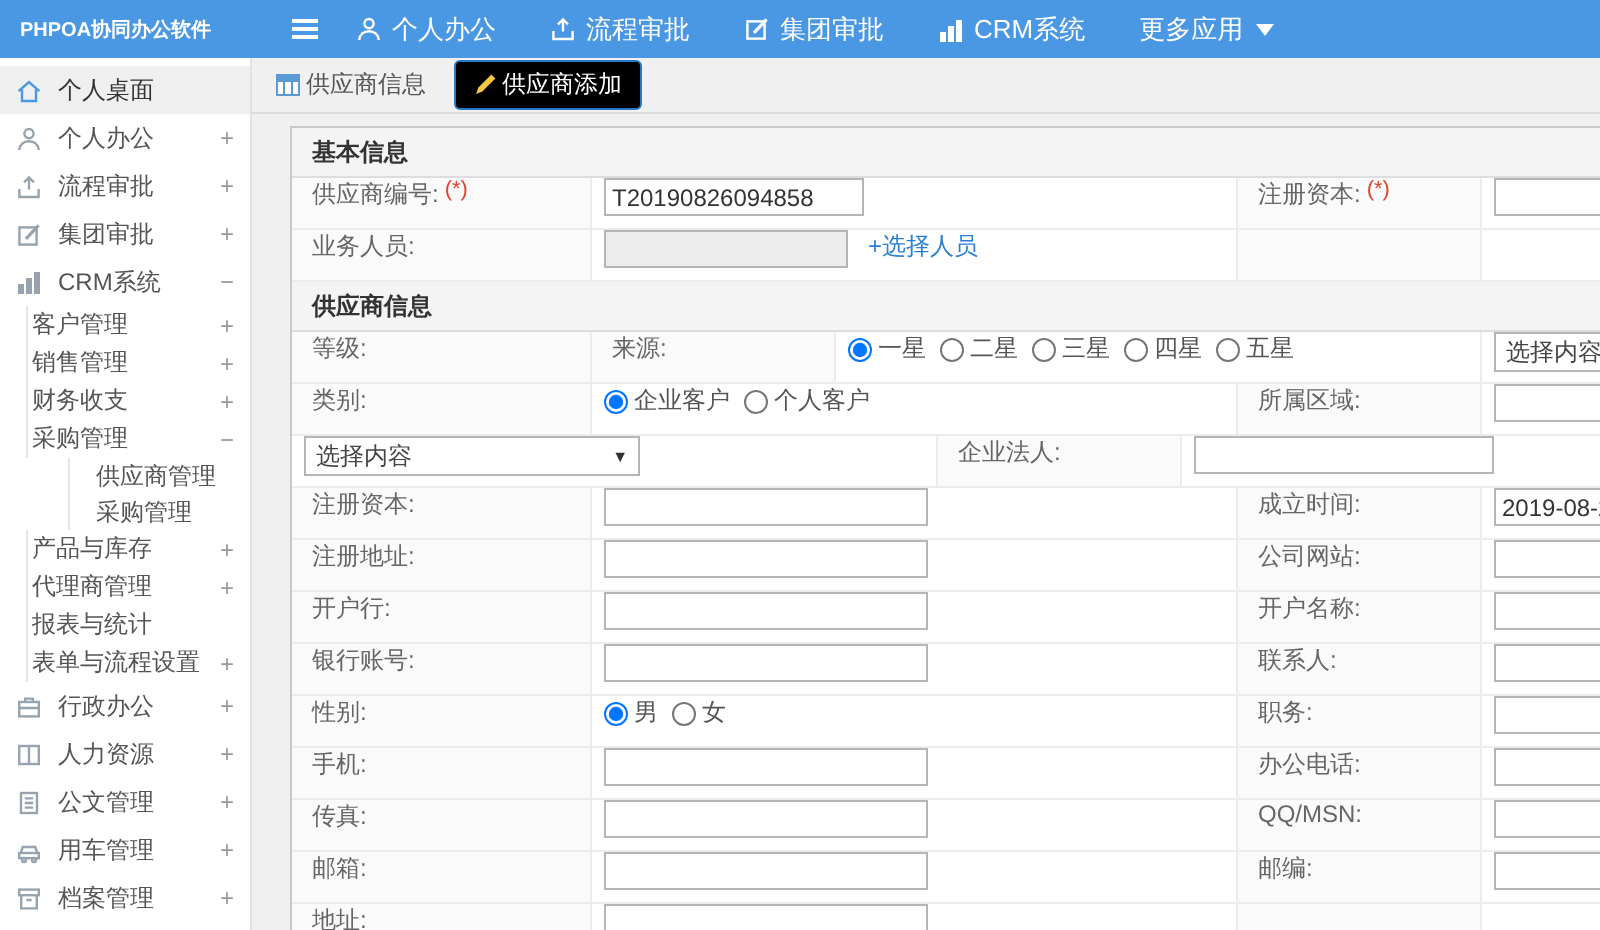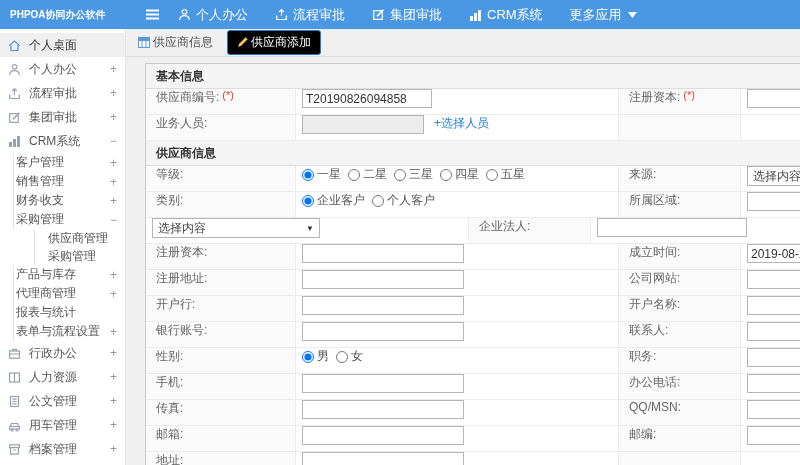--- a/index.html
+++ b/index.html
@@ -308,20 +308,23 @@
             <a class="link">+选择人员</a>
           </div>
           <div class="cell lab c3"></div>
           <div class="cell c4"></div>
         </div>
         <div class="sec-hd">供应商信息</div>
         <div class="frow">
           <div class="cell lab c1">
             <span>等级:</span>
           </div>
+          <div class="cell lab c3">
+            <span>来源:</span>
+          </div>
           <div class="cell c2">
             <label class="radio-opt">
               <input type="radio" name="rg-1-0-1" checked="" style="">
               <span>一星</span>
             </label>
             <label class="radio-opt">
               <input type="radio" name="rg-1-0-1" style="">
               <span>二星</span>
             </label>
             <label class="radio-opt">
@@ -329,23 +332,20 @@
               <span>三星</span>
             </label>
             <label class="radio-opt">
               <input type="radio" name="rg-1-0-1" style="">
               <span>四星</span>
             </label>
             <label class="radio-opt">
               <input type="radio" name="rg-1-0-1" style="">
               <span>五星</span>
             </label>
-          </div>
-          <div class="cell lab c3">
-            <span>来源:</span>
           </div>
           <div class="cell c4">
             <div class="sel" style="width: 150px;">
               <span>选择内容</span>
             </div>
           </div>
         </div>
         <div class="frow">
           <div class="cell lab c1">
             <span>类别:</span>

